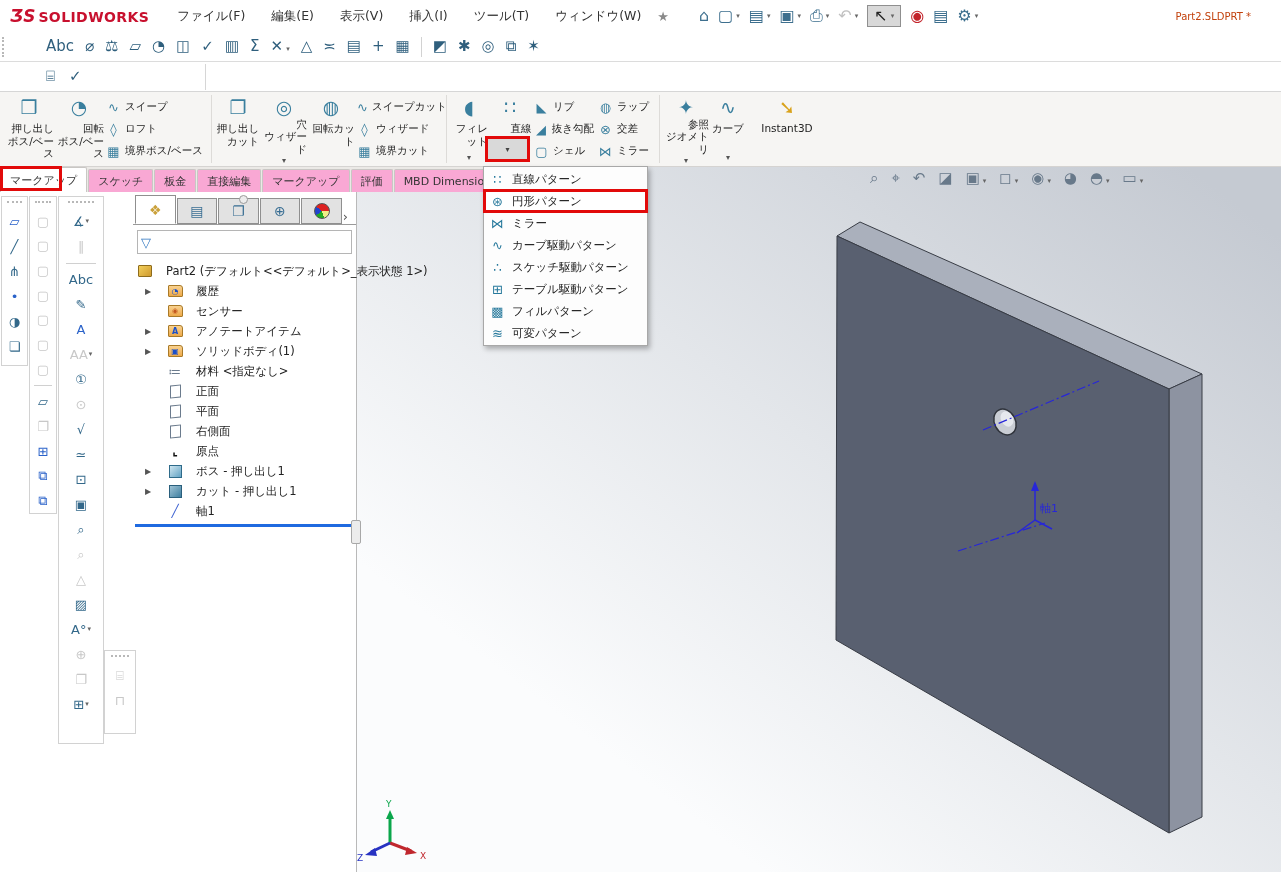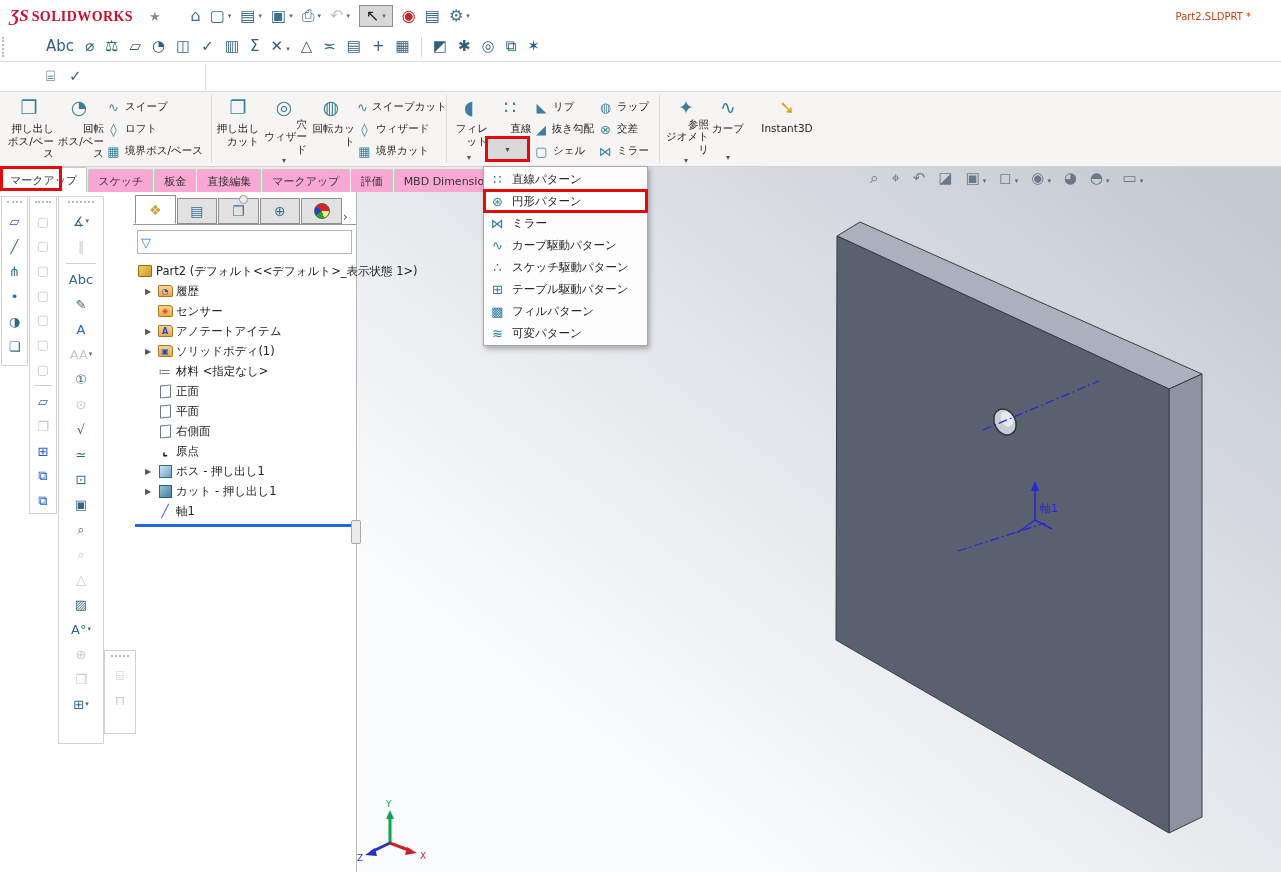--- a/index.html
+++ b/index.html
@@ -1,20 +1,20 @@
 <!DOCTYPE html>
 <html><head>
 <meta charset="utf-8">
 <style>
   html,body{margin:0;padding:0;background:#888;}
   #app{position:relative;width:1281px;height:872px;background:#fff;overflow:hidden;
        font-family:"DejaVu Sans","Liberation Sans",sans-serif;font-size:12px;color:#222;}
   
   .titlebar{position:absolute;left:0;top:0;width:1281px;height:32px;display:flex;align-items:center;background:#fff;border-bottom:1px solid #e6e6e6;}
-  .logo{display:flex;align-items:baseline;margin-left:10px;white-space:nowrap;font-family:Liberation Serif, serif;}
+  .logo{display:flex;align-items:baseline;margin-left:10px;white-space:nowrap;}
   .logo .mark{color:#c8102e;font-weight:bold;font-style:italic;font-size:17px;margin-right:3px;}
   .logo .word{color:#c8102e;font-weight:bold;font-size:14px;letter-spacing:.4px;}
   .menus{display:flex;gap:26px;margin-left:28px;font-size:12.5px;color:#333;}
   .menus span{cursor:default;}
   .pin{margin-left:16px;color:#8a8a8a;font-size:13px;}
   .tb-icons{display:flex;align-items:center;gap:9px;margin-left:30px;}
   .tbi{font-size:16px;color:#3d6f8e;display:inline-flex;align-items:center;line-height:1;}
   .tbi.gray{color:#c0c0c0;}
   .tbi.red-icon{color:#c3232a;}
   .tbi.boxed{background:#d8d8d8;border:1px solid #8f8f8f;padding:2px 6px;color:#222;}
@@ -59,21 +59,21 @@
   .fm-tab{width:41px;height:26px;border:1px solid #8f8f8f;background:#e2e2e2;display:flex;align-items:center;justify-content:center;margin-right:1px;font-size:14px;color:#caa13a;box-sizing:border-box;}
   .fm-tab:nth-child(n+2){color:#3a6f94;}
   .fm-tab.active{background:#fff;border-bottom-color:#fff;height:29px;}
   .fm-tab.wheel::before{content:"";width:14px;height:14px;border-radius:50%;border:1px solid #555;
      background:conic-gradient(#d22 0 25%,#ee8 25% 45%,#2a2 45% 65%,#24c 65% 85%,#d22 85%);}
   .fm-chevron{margin-left:auto;margin-right:6px;color:#555;font-size:13px;}
   .fm-filter{margin:5px 4px 4px 4px;border:1px solid #b5b5b5;height:22px;display:flex;align-items:center;}
   .funnel{color:#2f76c0;font-size:13px;margin:0 3px;}
   .fm-filter input{border:none;outline:none;flex:1;height:18px;font-size:11px;}
   .tree{padding-top:3px;font-size:11.5px;}
-  .trow{height:20px;display:flex;align-items:center;padding-left:12px;gap:3px;white-space:nowrap;}
+  .trow{height:20px;display:flex;align-items:center;padding-left:12px;gap:13px;white-space:nowrap;}
   .trow .arr{width:9px;font-size:8px;color:#555;visibility:hidden;flex:none;}
   .trow.has-arrow .arr{visibility:visible;}
   .trow.root{padding-left:4px;}
   .ti{width:16px;height:14px;flex:none;position:relative;display:flex;align-items:center;justify-content:center;font-size:11px;}
   .ti[data-icon="part"]::before{content:"";width:12px;height:10px;background:linear-gradient(135deg,#f2cf5b,#cf9a2f);border:1px solid #8e6c1d;border-radius:1px;}
   .ti[data-icon="history"]::before,.ti[data-icon="sensors"]::before,.ti[data-icon="annotations"]::before,.ti[data-icon="solids"]::before{content:"";width:13px;height:10px;background:linear-gradient(#f9d290,#eda94a);border:1px solid #a97a28;border-radius:1px 3px 1px 1px;}
   .ti[data-icon="history"]::after{content:"◔";position:absolute;font-size:8px;color:#1a4fc9;}
   .ti[data-icon="sensors"]::after{content:"◉";position:absolute;font-size:7px;color:#c3571d;}
   .ti[data-icon="annotations"]::after{content:"A";position:absolute;font-size:8px;font-weight:bold;color:#1a4fc9;}
   .ti[data-icon="solids"]::after{content:"▣";position:absolute;font-size:8px;color:#1a4fc9;}
@@ -103,20 +103,29 @@
 </head>
 <body>
 
 <div id="app">
 
   <div class="titlebar">
     <div class="logo">
       <span class="mark">ƷS</span>
       <span class="word">SOLIDWORKS</span>
     </div>
+    <div class="menus">
+
+    <span>ファイル(F)</span>
+        <span>編集(E)</span>
+        <span>表示(V)</span>
+        <span>挿入(I)</span>
+        <span>ツール(T)</span>
+        <span>ウィンドウ(W)</span>
+      </div>
     <span class="pin">★</span>
     <div class="tb-icons">
 
     <span class="tbi">⌂</span>
         <span class="tbi has-caret">▢</span>
         <span class="tbi has-caret">▤</span>
         <span class="tbi has-caret">▣</span>
         <span class="tbi has-caret">⎙</span>
         <span class="tbi has-caret gray">↶</span>
         <span class="tbi has-caret boxed">↖</span>

